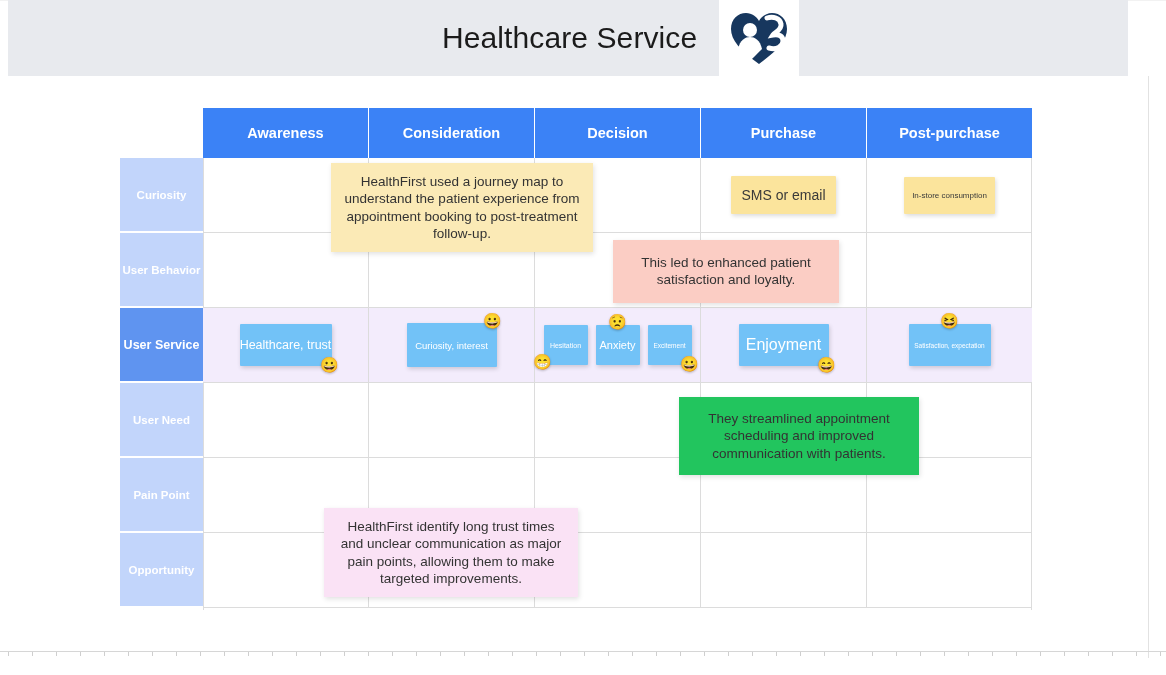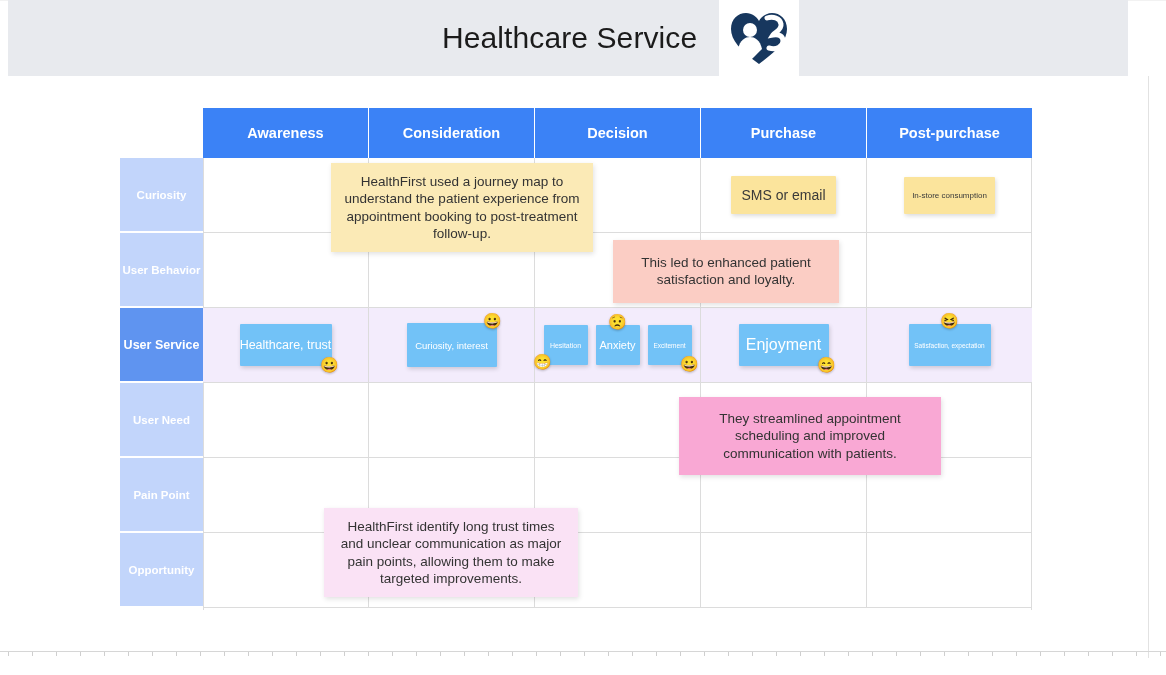--- a/index.html
+++ b/index.html
@@ -264,21 +264,21 @@
       <div class="cell"></div>
       <div class="cell"></div>
       <div class="cell"></div>
     </div>
   </div>
 
   <div class="overlay-note" style="left:331px; top:163px; width:262px; background:#fbeab6;">HealthFirst used a journey map to understand the patient experience from appointment booking to post-treatment follow-up.</div>
 
   <div class="overlay-note" style="left:613px; top:240px; width:226px; background:#fbcdc4; padding-top:14px; padding-bottom:14px;">This led to enhanced patient satisfaction and loyalty.</div>
 
-  <div class="overlay-note" style="left:679px; top:397px; width:262px; background:#f9a8d4; padding-top:13px; padding-bottom:13px;">They streamlined appointment scheduling and improved communication with patients.</div>
+  <div class="overlay-note" style="left:679px; top:397px; width:240px; background:#22c55e; padding-top:13px; padding-bottom:13px;">They streamlined appointment scheduling and improved communication with patients.</div>
 
   <div class="overlay-note" style="left:324px; top:508px; width:254px; background:#fae2f5;">HealthFirst identify long trust times and unclear communication as major pain points, allowing them to make targeted improvements.</div>
 
   <div id="right-rule"></div>
   <div id="bottom-ruler">
       <div class="tick" style="left: 8px;"></div>
       <div class="tick" style="left: 32px;"></div>
       <div class="tick" style="left: 56px;"></div>
       <div class="tick" style="left: 80px;"></div>
       <div class="tick" style="left: 104px;"></div>

